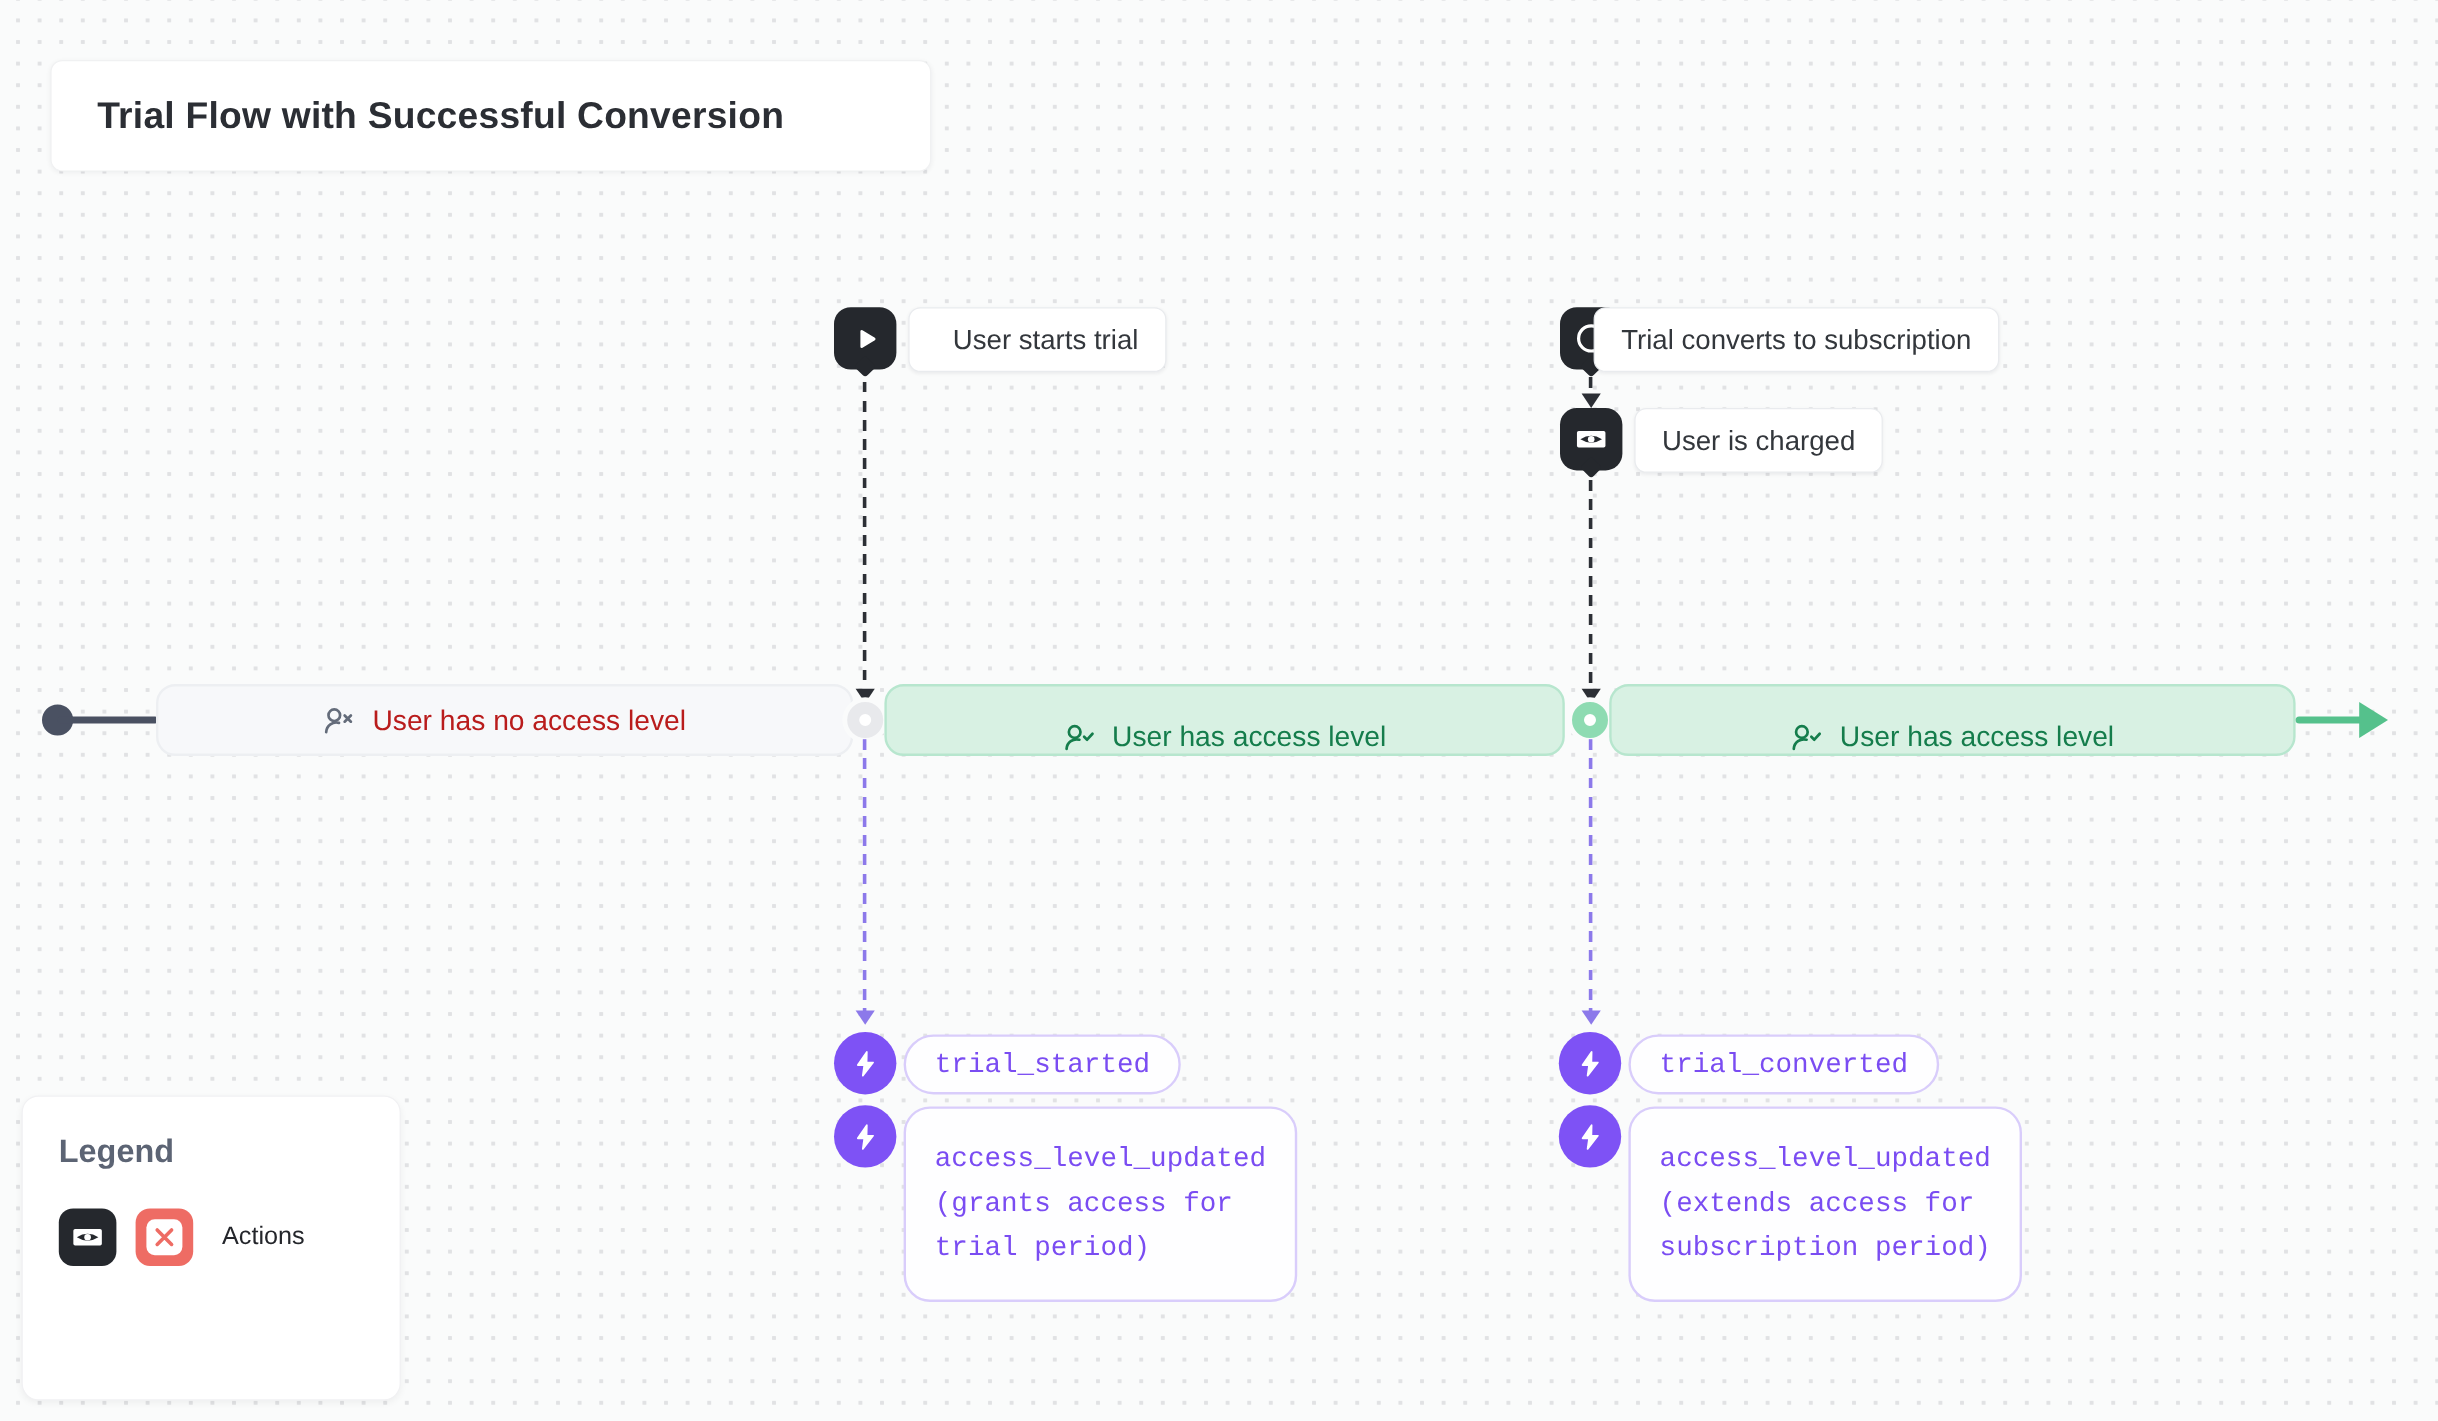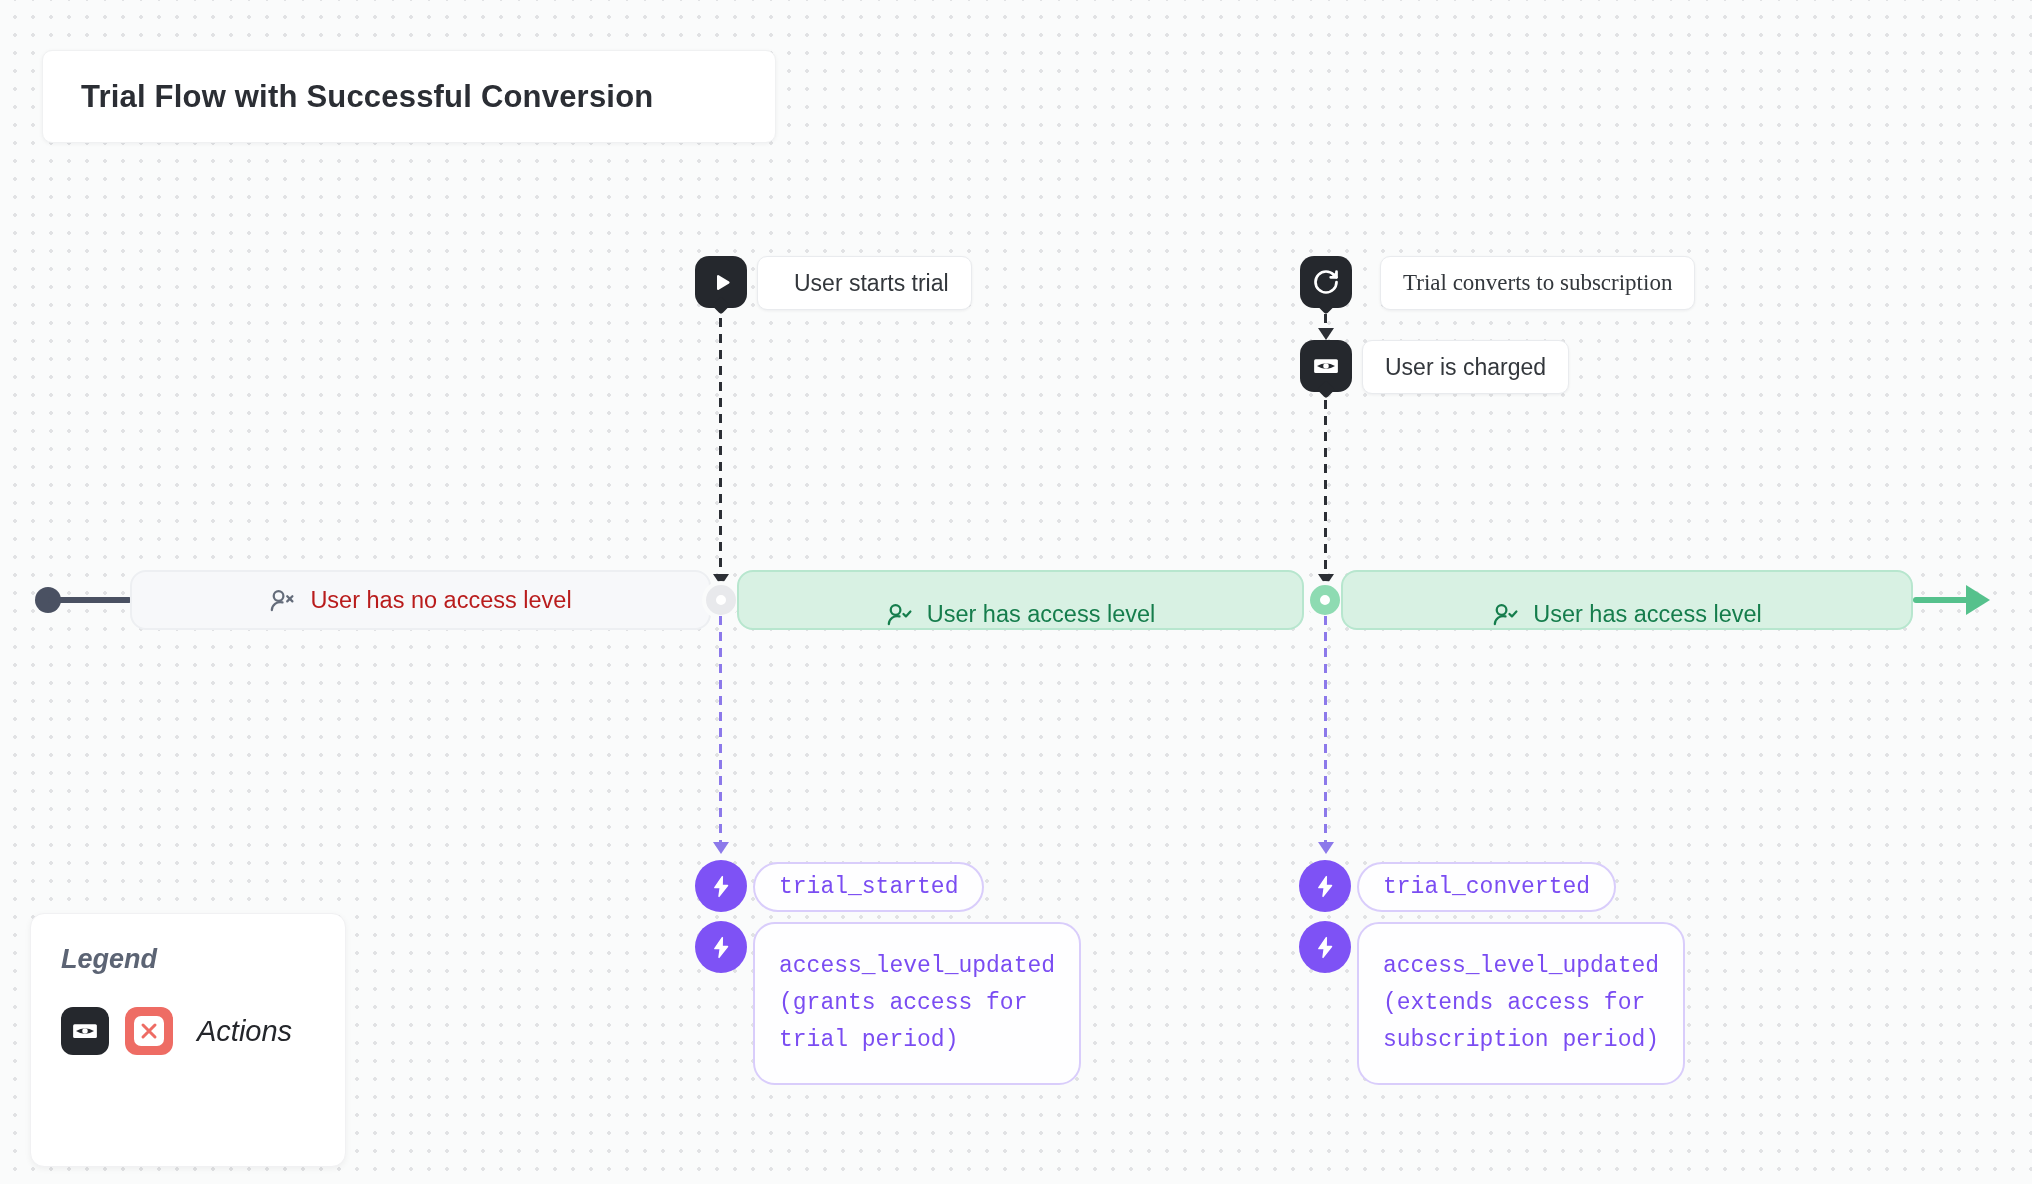--- a/index.html
+++ b/index.html
@@ -65,31 +65,31 @@
   .event-chip{
     position:absolute;background:#fefeff;border:2px solid #d9cdfb;border-radius:26px;
     font-family:"Liberation Mono","DejaVu Sans Mono",monospace;font-size:23px;color:#7a4cf2;
     display:flex;align-items:center;padding:0 24px;height:50px;box-sizing:border-box;white-space:pre-line;
   }
   .event-box{
     height:auto;border-radius:22px;padding:24px 24px;line-height:37px;align-items:flex-start;
   }
   
   .legend{
-    position:absolute;left:30px;top:913px;width:316px;height:254px;background:#fff;
+    position:absolute;left:18px;top:913px;width:316px;height:254px;background:#fff;
     border:1px solid #f1f1f3;border-radius:14px;box-shadow:0 2px 6px rgba(0,0,0,.05);
-    padding:30px;box-sizing:border-box;font-style:italic;
+    padding:30px;box-sizing:border-box;
   }
   .legend-title{font-size:27px;font-weight:700;color:#5c6474;}
   .legend-row{display:flex;align-items:center;margin-top:32px;gap:16px;}
   .legend-sq{width:48px;height:48px;border-radius:12px;display:flex;align-items:center;justify-content:center;flex:0 0 auto;}
   .legend-sq.dark{background:#25282d;}
   .legend-sq.red{background:#ee6c64;}
   .legend-circle{width:48px;height:48px;border-radius:50%;background:#7e52f5;display:flex;align-items:center;justify-content:center;flex:0 0 auto;}
-  .legend-label{font-size:29px;color:#24262b;margin-left:8px;}
+  .legend-label{font-size:21px;color:#24262b;margin-left:8px;}
   .legend-label.purple{color:#7a4cf2;margin-left:6px;font-weight:500;}
   .xsq-inner{width:30px;height:30px;background:#fff;border-radius:7px;display:flex;align-items:center;justify-content:center;}
 </style>
 </head>
 <body>
 
 <div class="title-card">
   <span>Trial Flow with Successful Conversion</span>
 </div>
 
@@ -103,21 +103,21 @@
   <span>User starts trial</span>
 </div>
 
 <div class="icon-sq" style="left:1300px;top:256px;">
   <div class="tail"></div>
   <svg width="28" height="28" viewBox="0 0 24 24" fill="none" stroke="#fff" stroke-width="2.3" stroke-linecap="round" stroke-linejoin="round">
     <path d="M21 12a9 9 0 1 1-9-9c2.52 0 4.93 1 6.74 2.74L21 8"></path>
     <path d="M21 3v5h-5" fill="#fff"></path>
   </svg>
 </div>
-<div class="node-label" style="left:1380px;top:256px;font-family:Liberation Serif, serif;">
+<div class="node-label" style="left:1328px;top:256px;">
   <span>Trial converts to subscription</span>
 </div>
 
 <div class="dash-v dash-black" style="left:1324px;top:314px;height:16px;"></div>
 <div class="arrow-down" style="left:1318px;top:328px;"></div>
 
 <div class="icon-sq" style="left:1300px;top:340px;">
   <div class="tail"></div>
   <svg width="30" height="30" viewBox="0 0 24 24">
     <rect x="2.5" y="6.5" width="19" height="11" rx="1.2" fill="#fff"></rect>

